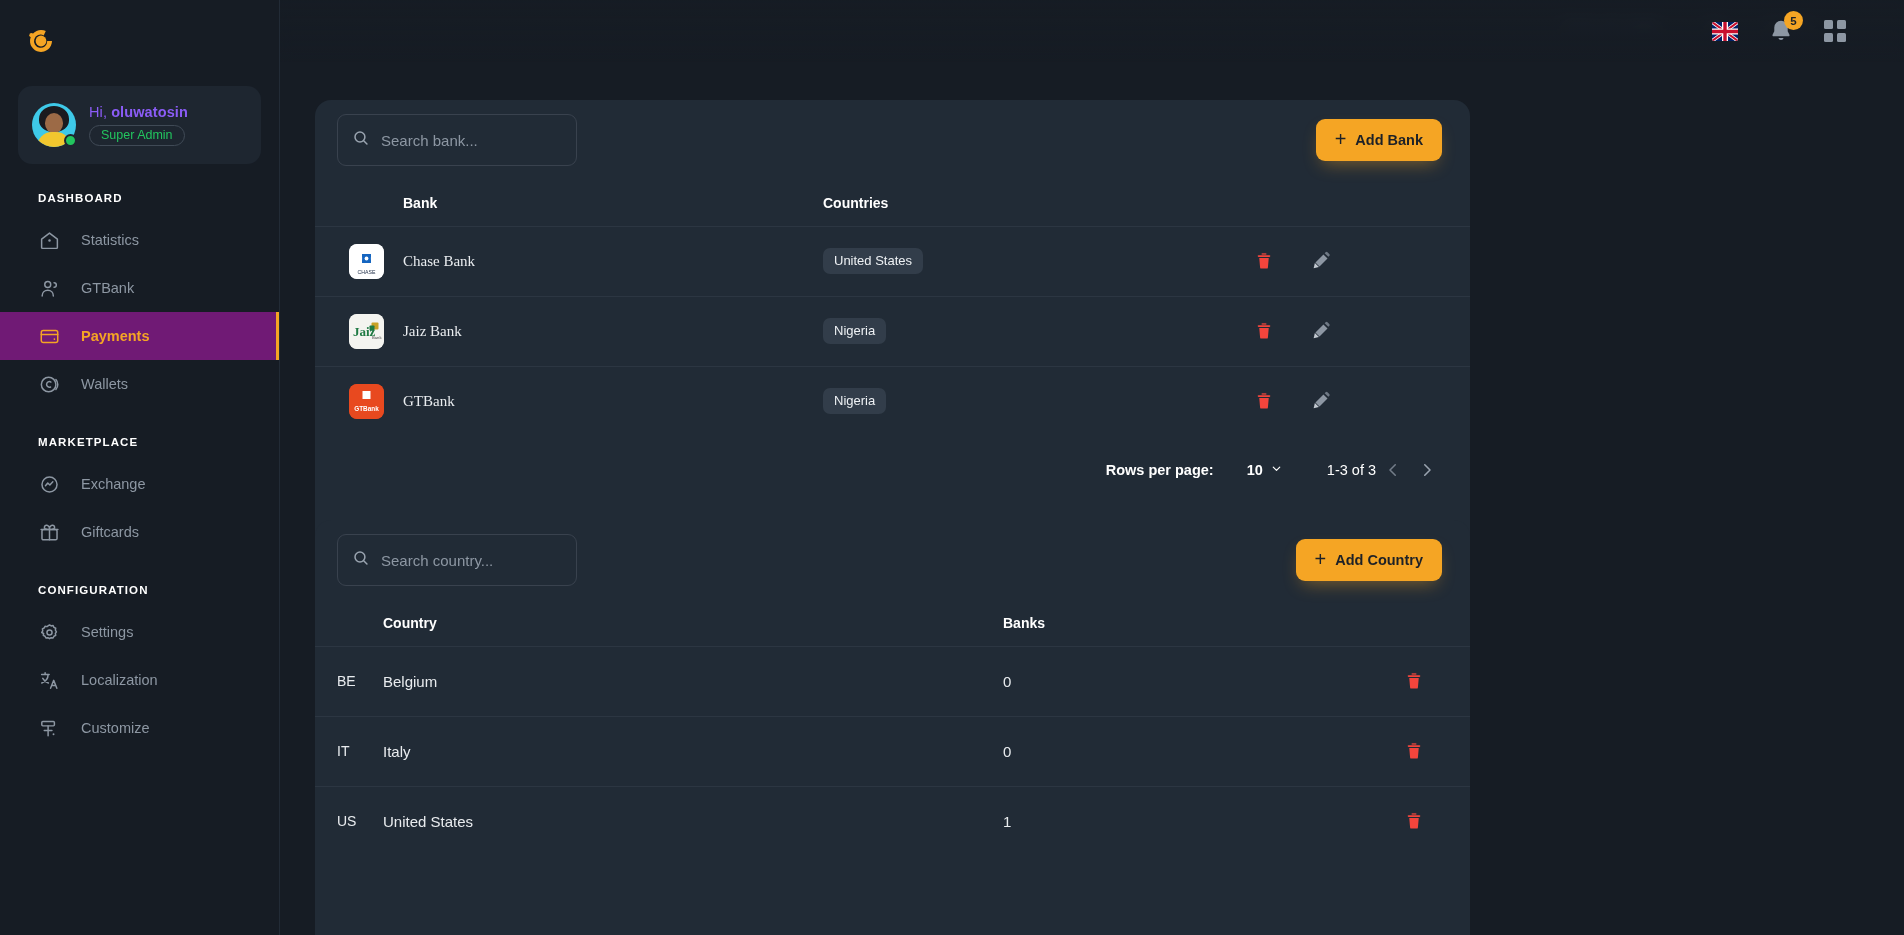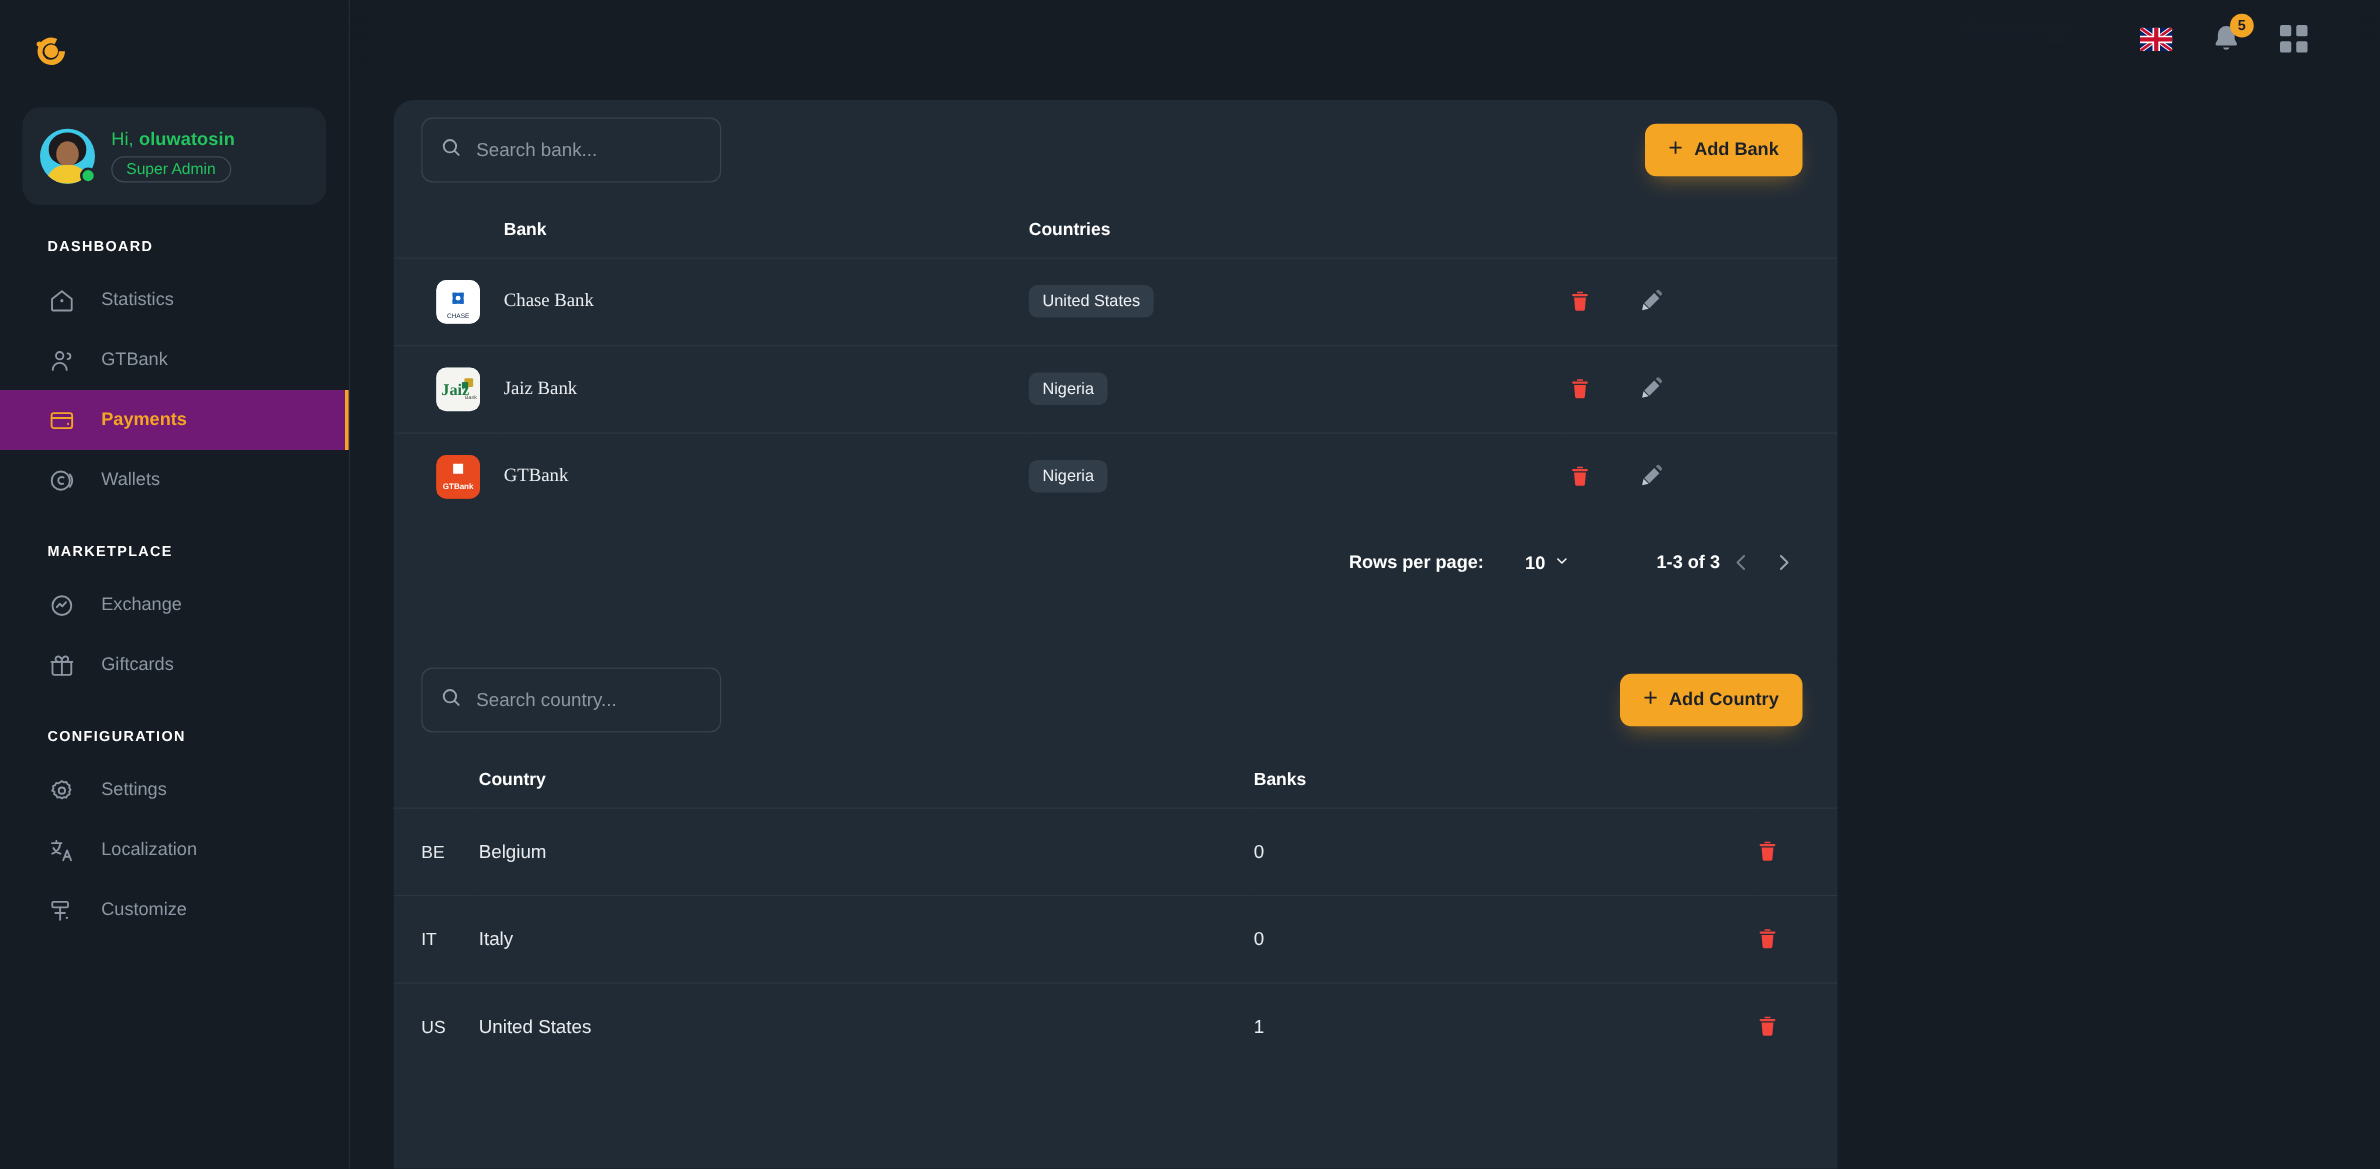--- a/index.html
+++ b/index.html
@@ -54,21 +54,21 @@
   .avatar .body {
     position:absolute; left:5px; bottom:0; width:34px; height:15px;
     background:#f2c72e; border-radius:16px 16px 0 0;
   }
   .status-dot {
     position: absolute; right: -1px; bottom: 0px;
     width: 13px; height: 13px; border-radius: 50%;
     background: #22c55e; border: 2px solid #1e2630;
   }
   .profile-text { display: flex; flex-direction: column; gap: 5px; }
-  .greeting { font-size: 14.5px; color: #22c55e; letter-spacing: .1px; }
+  .greeting { font-size: 14.5px; color: #8b5cf6; letter-spacing: .1px; }
   .greeting b { font-weight: 700; }
   .role-pill {
     border: 1px solid #404a56;
     border-radius: 11px;
     font-size: 12.5px;
     color: #22c55e;
     padding: 2px 11px 3px;
     align-self: flex-start;
   }
 
@@ -132,21 +132,21 @@
     padding: 0 55px 0 35px;
   }
 
   .card {
     background: #212b36;
     border-radius: 16px;
     position: absolute;
     left: 35px;
     width: 1155px;
   }
-  #card-banks { top: 80px; height: 471px; }
+  #card-banks { top: 100px; height: 471px; }
   #card-countries { top: 520px; height: 460px; }
 
   .card-head {
     height: 80px; display: flex; align-items: center;
     justify-content: space-between; padding: 0 28px 0 22px;
   }
   .search-box {
     width: 240px; height: 52px;
     border: 1px solid #39424e; border-radius: 9px;
     display: flex; align-items: center; gap: 11px;
@@ -215,21 +215,21 @@
   .pager {
     height: 68px; display: flex; align-items: center;
     justify-content: flex-end; gap: 0; padding-right: 26px;
     color: #ffffff; font-size: 14.5px;
   }
   .pager .rpp-label { font-weight: 700; }
   .rpp-select {
     display: flex; align-items: flex-end; gap: 7px;
     margin-left: 33px; cursor: pointer; font-weight: 700;
   }
-  .pager .range { margin-left: 69px; font-weight: 700; }
+  .pager .range { margin-left: 44px; font-weight: 400; }
   .pg-btn {
     width: 34px; height: 34px; display:flex; align-items:center; justify-content:center;
     cursor: pointer;
   }
   .pg-btn:first-of-type { margin-left: 42px; }
 </style>
 </head>
 <body>
 
 <div id="app">

